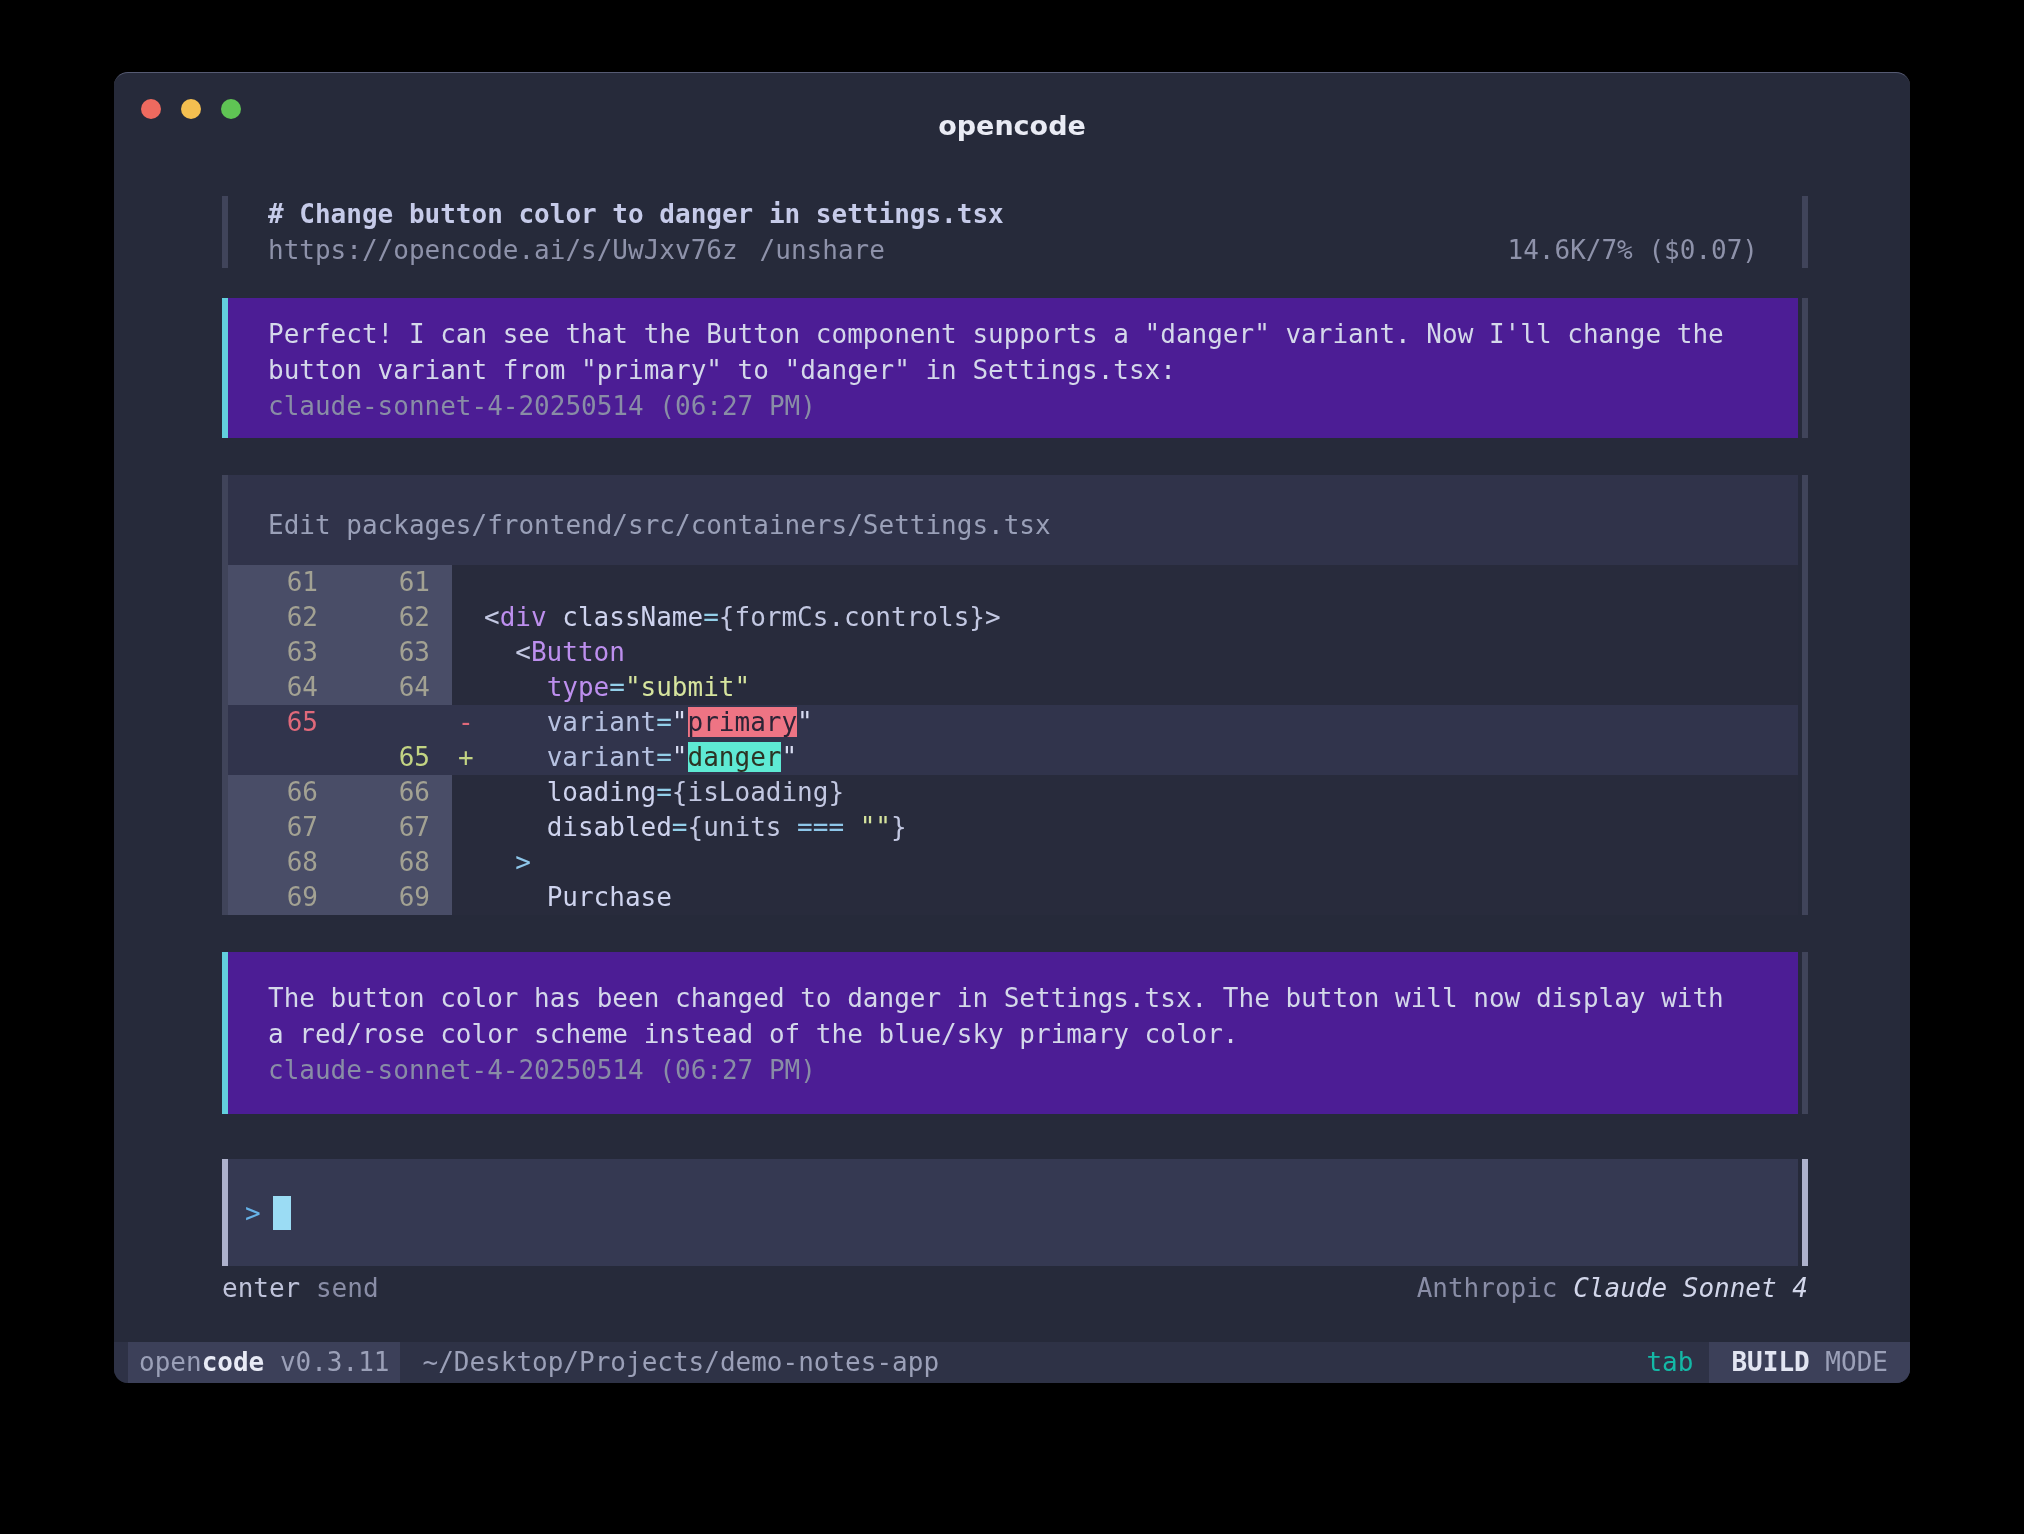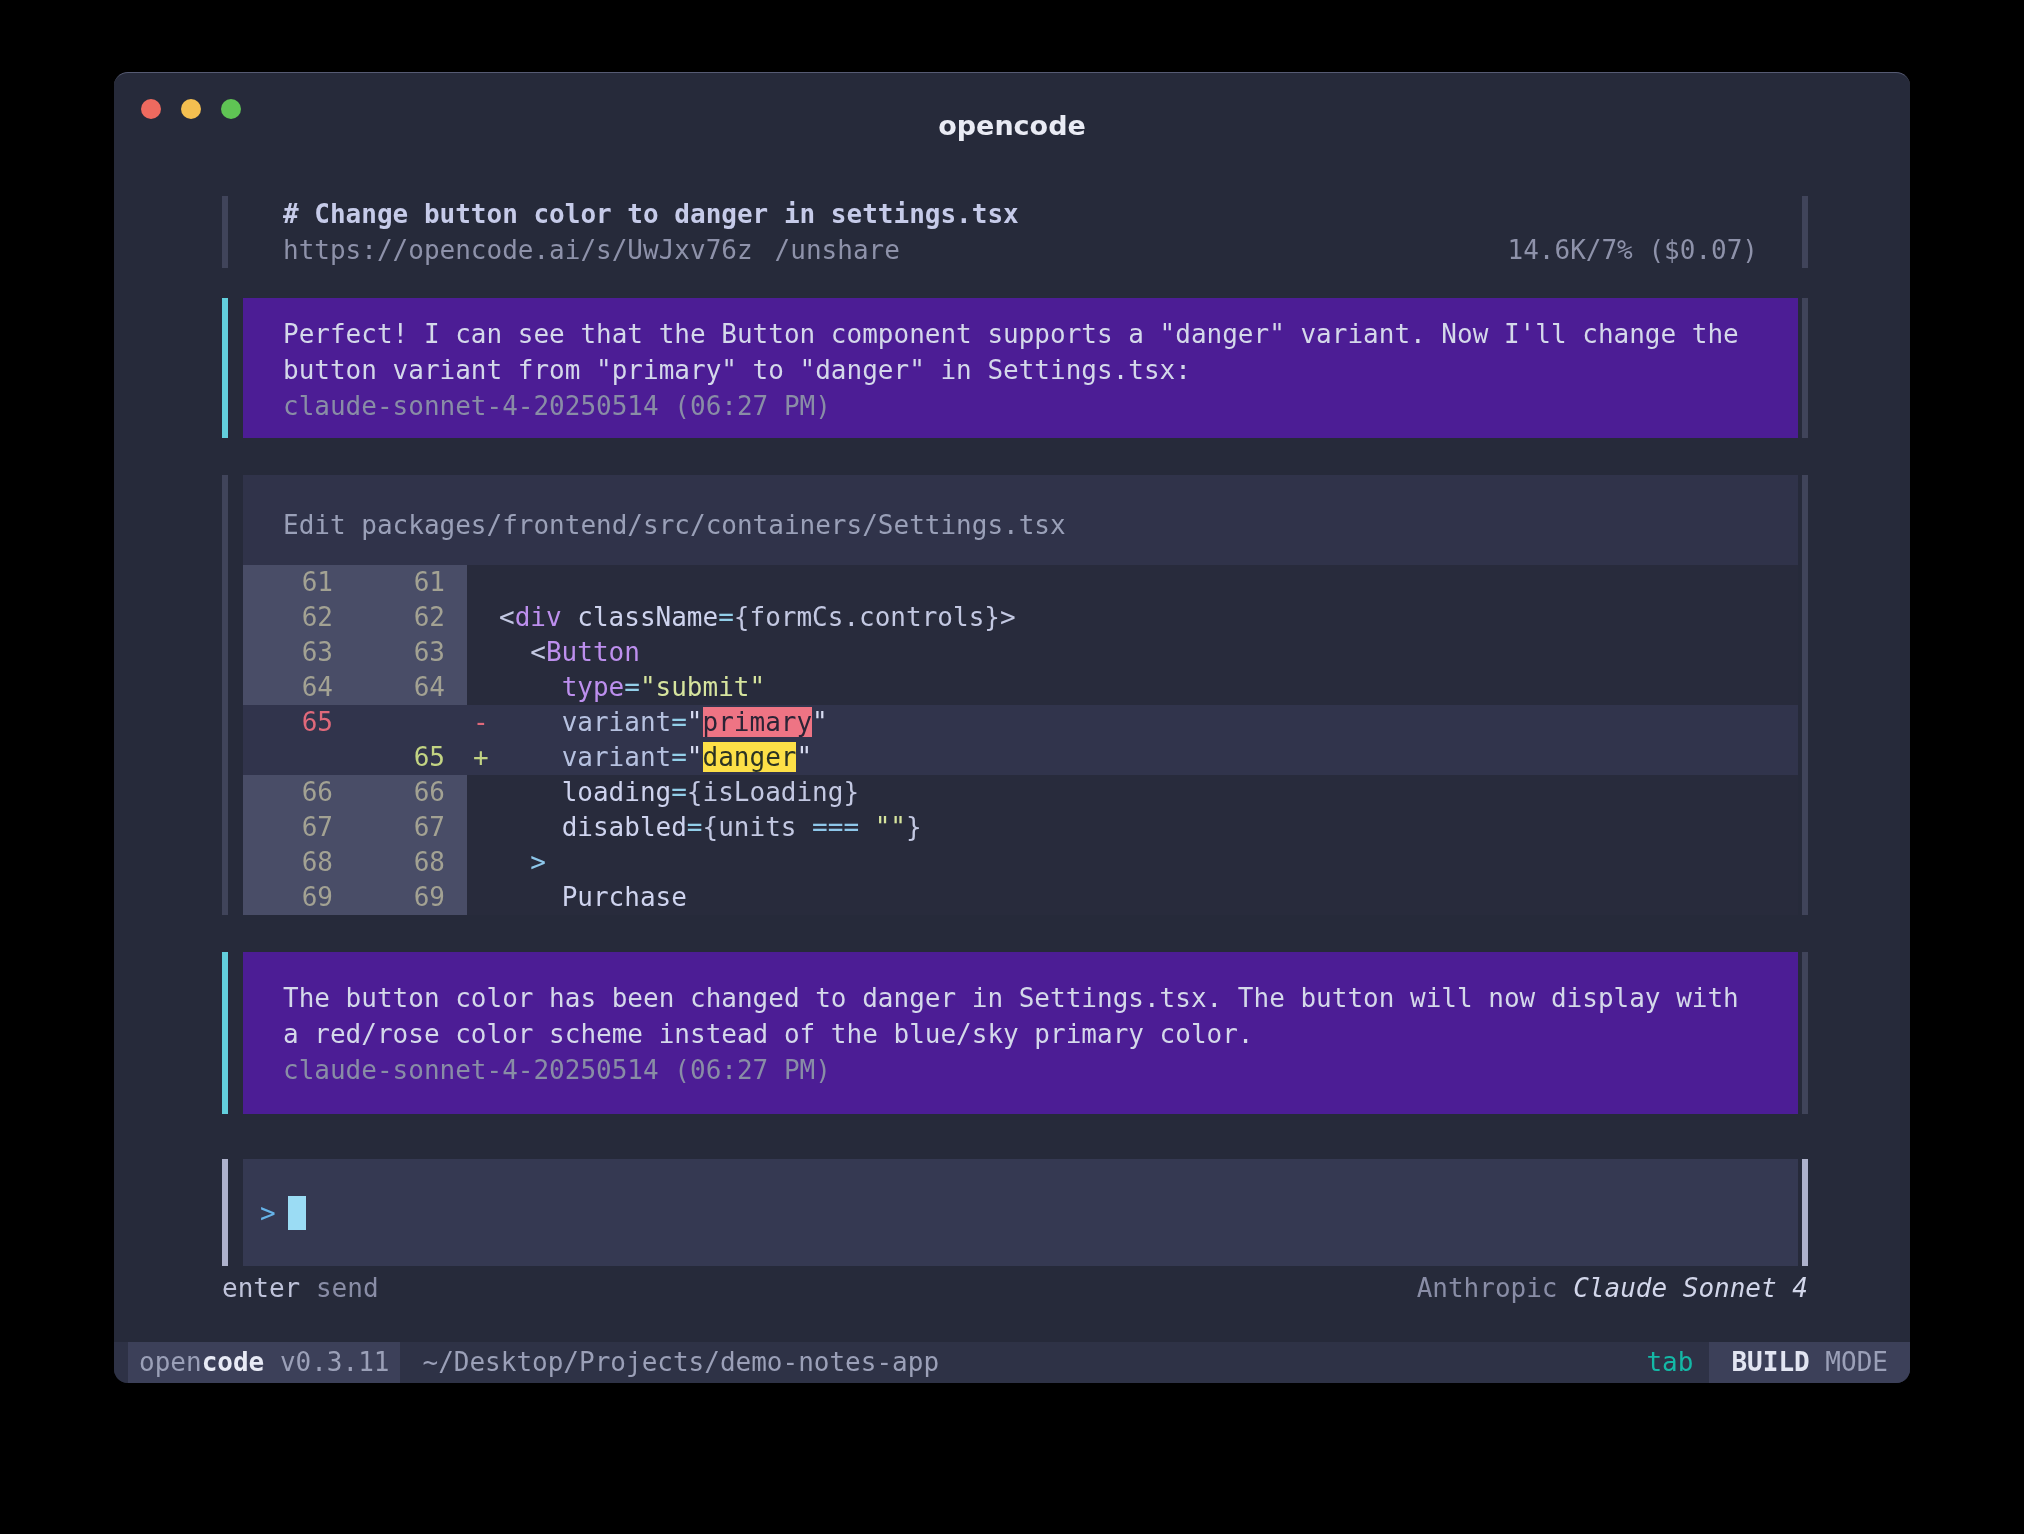--- a/index.html
+++ b/index.html
@@ -11,21 +11,21 @@
   
   .titlebar{position:relative;height:72px;display:flex;align-items:center;justify-content:center;}
   .tl{position:absolute;top:26px;width:20px;height:20px;border-radius:50%;}
   .tl.red{left:27px;background:#ee6a5f;}
   .tl.yellow{left:67px;background:#f4bf50;}
   .tl.green{left:107px;background:#5fc454;}
   .win-title{font-family:"DejaVu Sans","Liberation Sans",sans-serif;font-weight:bold;
              font-size:27px;color:#e9ebf4;margin-top:32px;}
   
   .content{margin:0 102px 0 108px;}
-  .blk{position:relative;padding-left:15px;}
+  .blk{position:relative;}
   .vbar{position:absolute;top:0;bottom:0;width:6px;}
   .vbar.l{left:0;}
   .vbar.r{right:0;}
   .vbar.gray{background:#40445a;}
   .vbar.cyan{background:#62cfdd;}
   .vbar.light{background:#adb1cc;}
   .inner{margin:0 10px 0 6px;height:100%;box-sizing:border-box;}
   
   .share{margin-top:51px;height:72px;}
   .share-line{height:36px;line-height:36px;padding:0 40px;display:flex;justify-content:space-between;white-space:pre;}
@@ -58,21 +58,21 @@
   .code{white-space:pre;}
   .tok-pun{color:#c3c8e2;}
   .tok-tag{color:#bd8fee;}
   .tok-attr{color:#ced3ee;}
   .tok-attrv{color:#b6c1e0;}
   .tok-eq{color:#93cfe9;}
   .tok-str{color:#d6e49e;}
   .tok-quote{color:#d8dcf2;}
   .tok-op{color:#8ec7ea;}
   .tok-delhl{background:#ee7484;color:#2c2436;}
-  .tok-addhl{background:#fde047;color:#2c3324;}
+  .tok-addhl{background:#5eead4;color:#2c3324;}
   
   .inputbox{margin-top:45px;height:107px;}
   .inputbox .inner{background:#353952;display:flex;align-items:center;}
   .prompt-chevron{color:#66b3e8;margin-left:17px;}
   .cursor{width:18px;height:34px;background:#9bdcf4;margin-left:12px;}
   
   .hints{margin-top:4px;height:36px;line-height:36px;display:flex;justify-content:space-between;white-space:pre;}
   .hint-key{color:#bfc3da;}
   .hint-dim{color:#898da6;}
   .hint-model{color:#d2d6ea;font-style:italic;}

